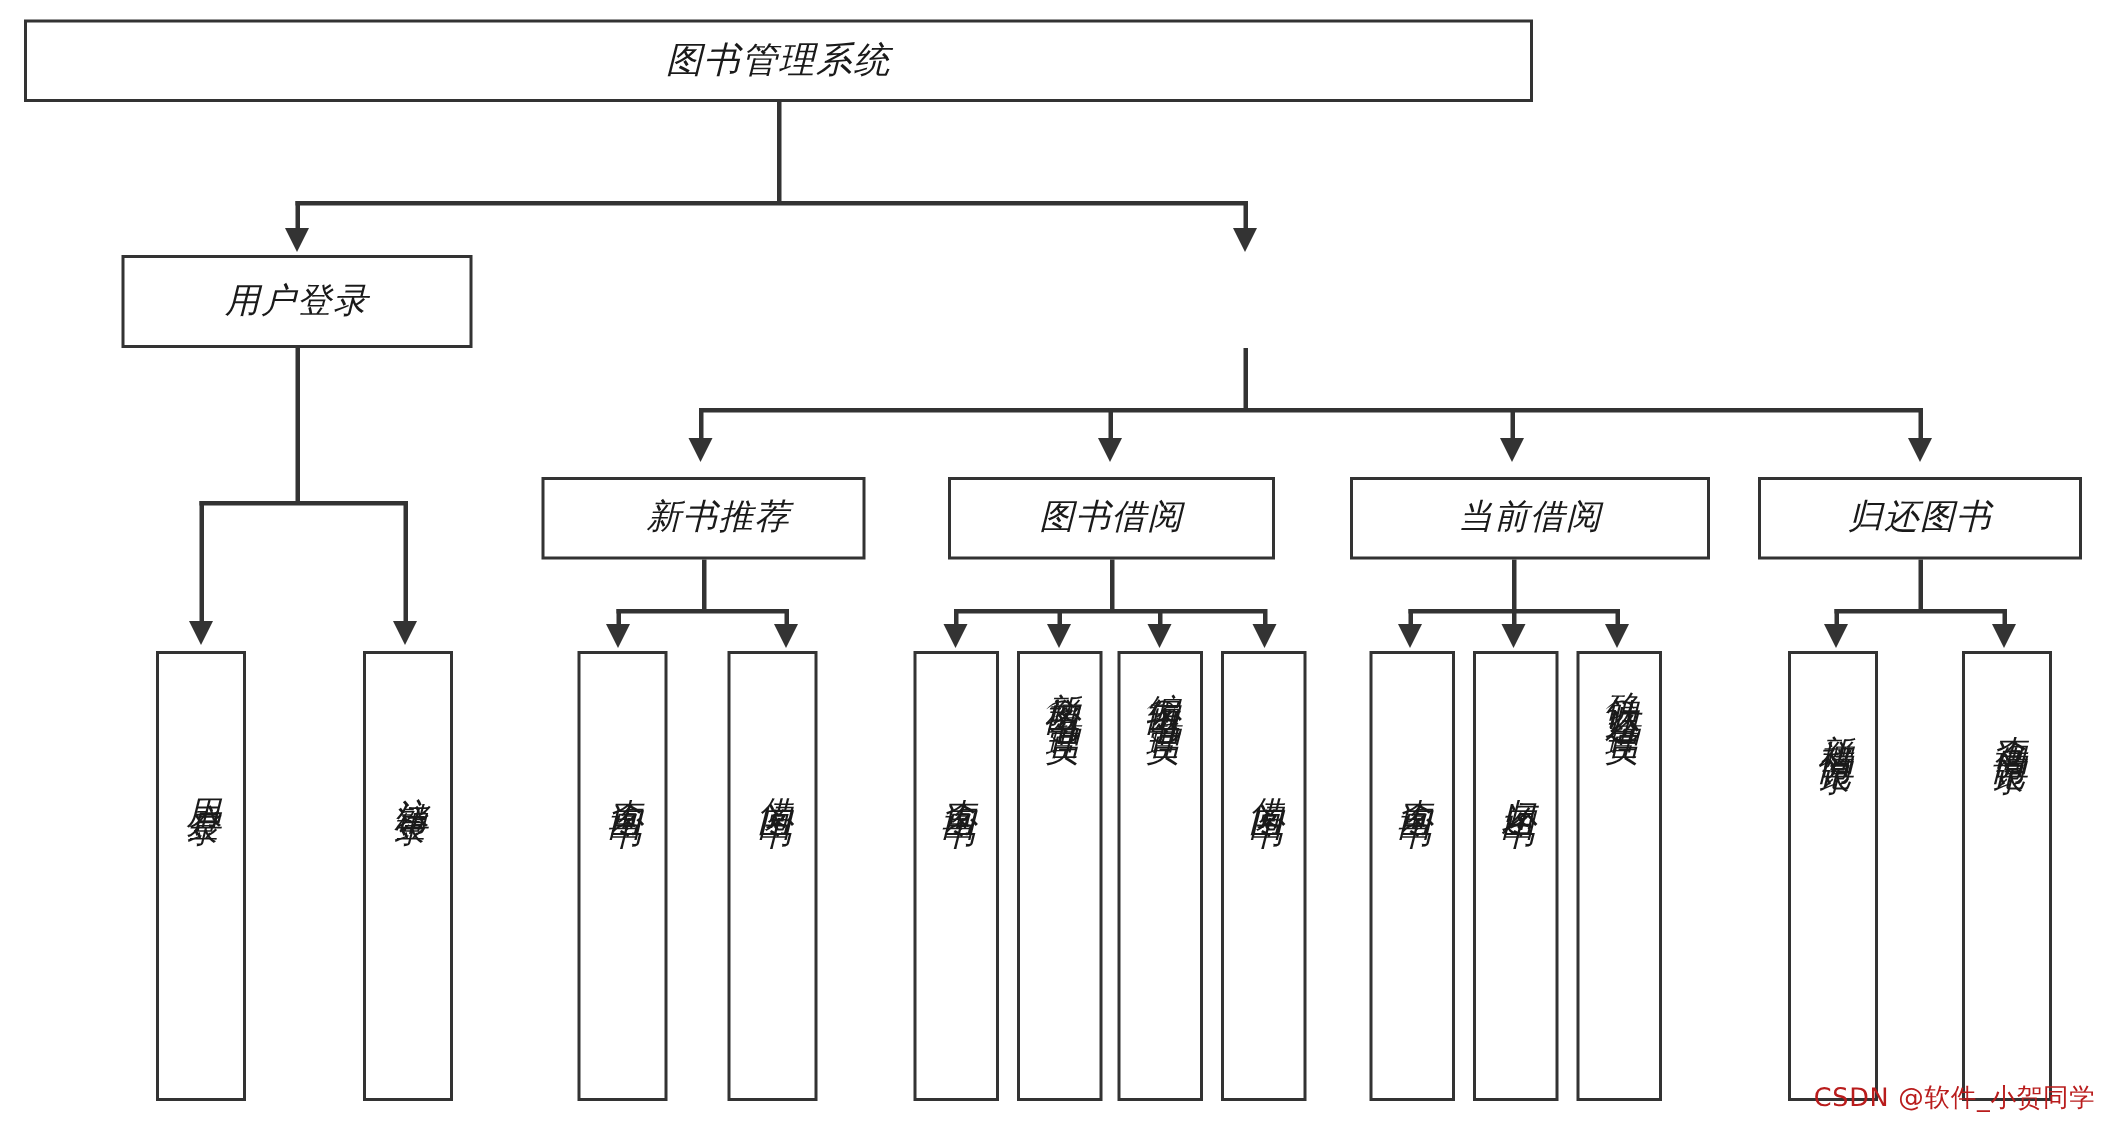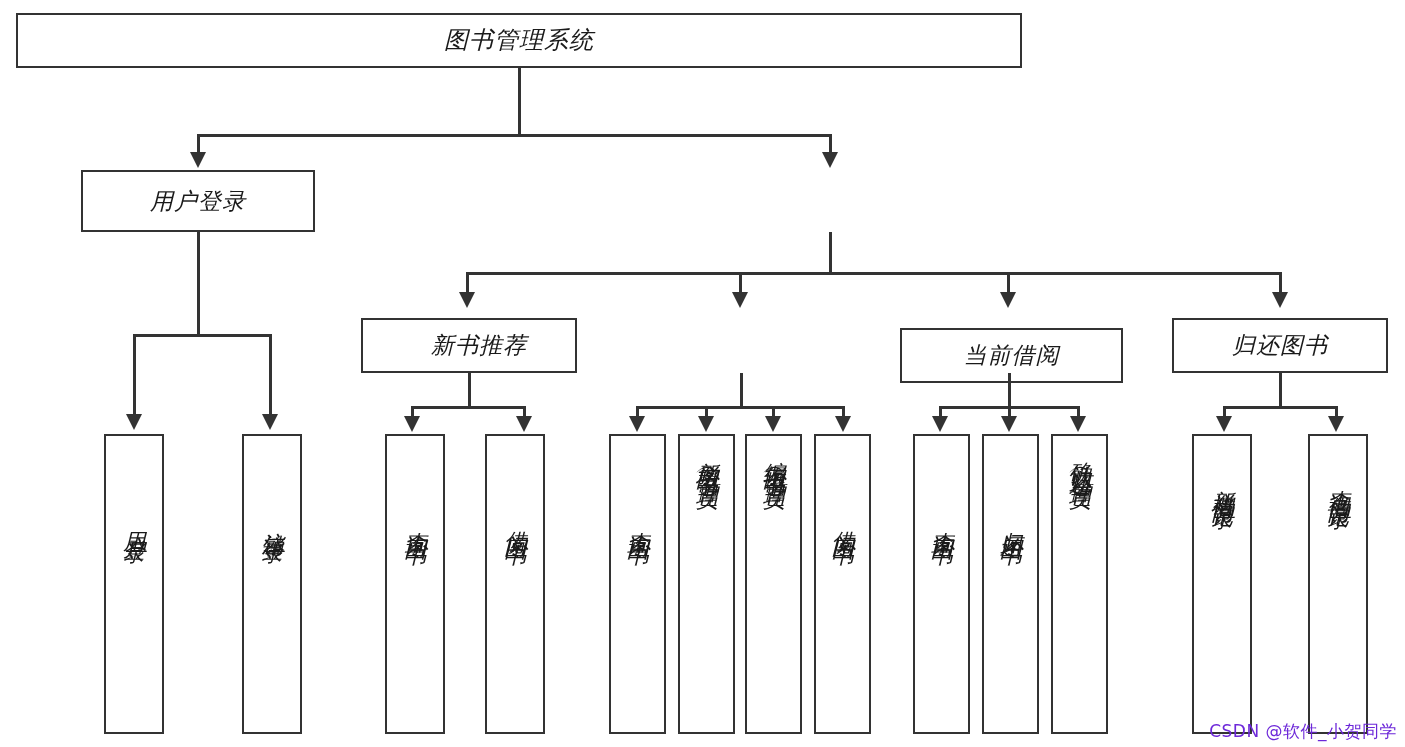--- a/index.html
+++ b/index.html
@@ -70,21 +70,21 @@
     border-left: 8px solid transparent;
     border-right: 8px solid transparent;
     border-top: 16px solid #333333;
   }
   
   #watermark {
     position: absolute;
     right: 8px;
     bottom: 4px;
     font-size: 17px;
-    color: #6d28d9;
+    color: #b91c1c;
     letter-spacing: 0.5px;
     white-space: nowrap;
     user-select: none;
   }
 </style>
 </head>
 <body>
 
 <div id="diagram-root">
 
@@ -117,21 +117,24 @@
   <div class="conn v" style="left:1007px; top:272px; width:2.5px; height:22px;"></div>
   <div class="conn v" style="left:1279px; top:272px; width:2.5px; height:22px;"></div>
   <div class="arrow" style="left:459px; top:292px;"></div>
   <div class="arrow" style="left:732px; top:292px;"></div>
   <div class="arrow" style="left:1000px; top:292px;"></div>
   <div class="arrow" style="left:1272px; top:292px;"></div>
 
   <div class="node branch" style="left:361px; top:318px; width:216px; height:55px;padding-left:20px;">
     <span class="node-label">新书推荐</span>
   </div>
-  <div class="node branch" style="left:900px; top:328px; width:223px; height:55px;">
+  <div class="node branch" style="left:632px; top:318px; width:218px; height:55px;">
+    <span class="node-label">图书借阅</span>
+  </div>
+  <div class="node branch" style="left:900px; top:318px; width:240px; height:55px;">
     <span class="node-label">当前借阅</span>
   </div>
   <div class="node branch" style="left:1172px; top:318px; width:216px; height:55px;">
     <span class="node-label">归还图书</span>
   </div>
 
   <div class="conn v" style="left:468px; top:373px; width:2.5px; height:35px;"></div>
   <div class="conn h" style="left:411px; top:406px; width:114px; height:2.5px;"></div>
   <div class="conn v" style="left:411px; top:406px; width:2.5px; height:12px;"></div>
   <div class="conn v" style="left:523px; top:406px; width:2.5px; height:12px;"></div>

